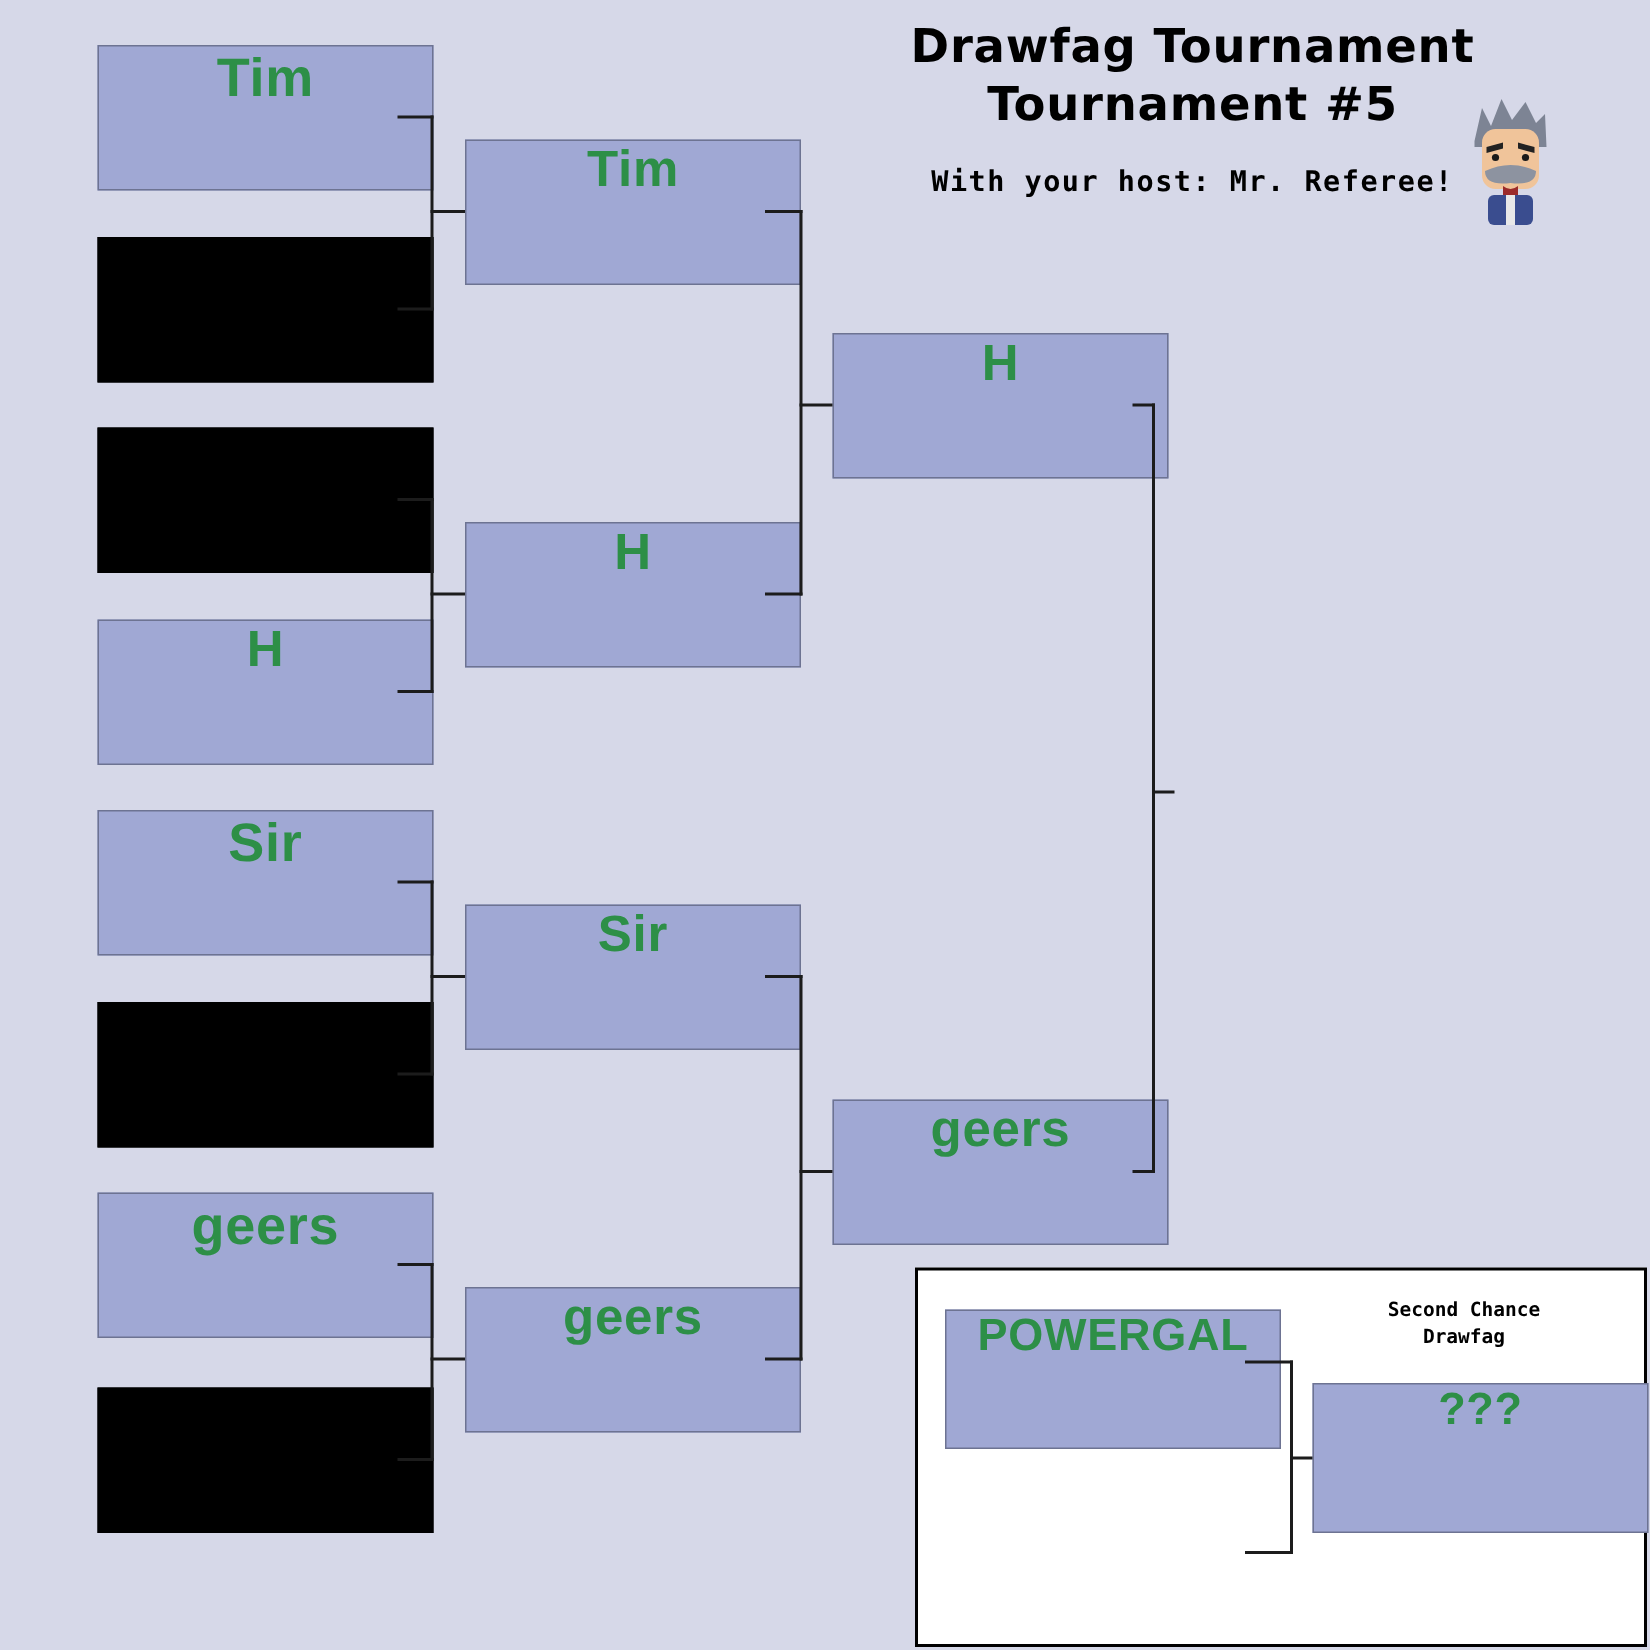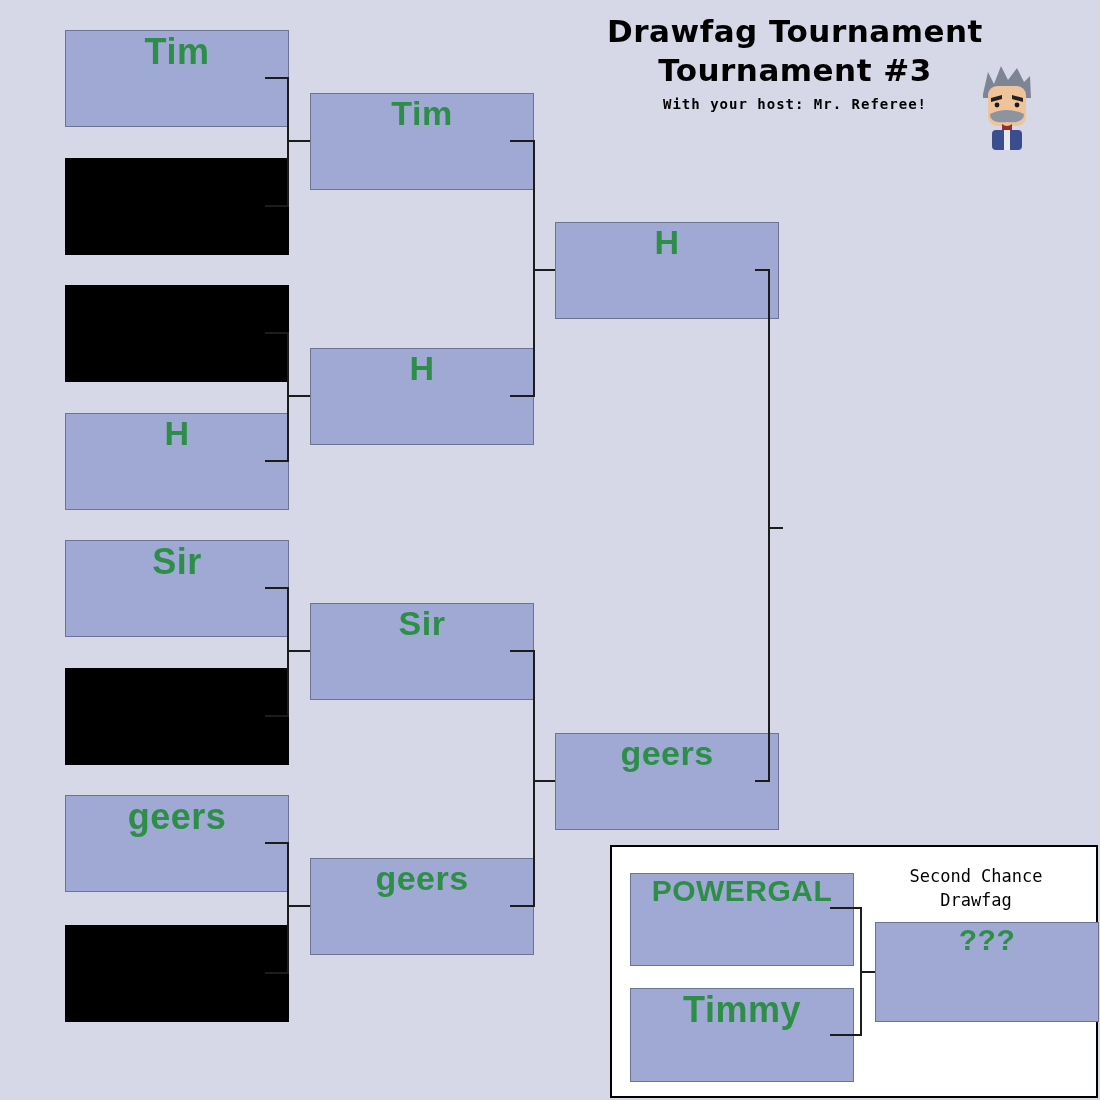--- a/index.html
+++ b/index.html
@@ -31,46 +31,46 @@
   .title-block{
     position:absolute;left:545px;top:12px;width:500px;
     text-align:center;color:#000;
   }
   .title-line{
     font-family:"DejaVu Sans",sans-serif;
     font-weight:800;font-size:31px;line-height:1.25;
     letter-spacing:0.5px;
   }
   .subtitle{
-    display:inline-block;margin-top:6px;
+    display:inline-block;margin-top:20px;
     font-family:"DejaVu Sans Mono",monospace;
-    font-weight:bold;font-size:14px;letter-spacing:1px;
+    font-weight:bold;font-size:19px;letter-spacing:1px;
   }
   .avatar{position:absolute;left:980px;top:64px;width:54px;height:86px;}
   .panel{
     position:absolute;left:610px;top:845px;width:488px;height:253px;
     background:var(--panel-bg,#ffffff);
     border:2px solid #000;box-sizing:border-box;
   }
   .panel .box{position:absolute;}
   .sc-title{
     position:absolute;left:248px;top:18px;width:232px;
     text-align:center;color:#000;
     font-family:"DejaVu Sans Mono",monospace;
-    font-weight:normal;font-size:17px;line-height:1.4;
+    font-weight:bold;font-size:13px;line-height:1.4;
   }
 </style>
 </head>
 <body>
 
 <div class="stage">
 
   <div class="title-block">
     <div class="title-line">Drawfag Tournament</div>
-    <div class="title-line">Tournament #3</div>
+    <div class="title-line">Tournament #5</div>
     <span class="subtitle">With your host: Mr. Referee!</span>
   </div>
 
   <div class="avatar">
     <svg viewBox="0 0 54 86" width="54" height="86">
       <path d="M3 30 L8 8 L14 20 L21 2 L28 16 L37 4 L44 18 L50 12 L51 34 L3 34 Z" fill="#7d8494"></path>
       <rect x="8" y="22" width="38" height="40" rx="9" fill="#f0c49a"></rect>
       <path d="M11 34 L22 31 L22 35 L11 38 Z" fill="#222"></path>
       <path d="M43 34 L32 31 L32 35 L43 38 Z" fill="#222"></path>
       <circle cx="17" cy="41" r="2.4" fill="#1a1a1a"></circle>
@@ -157,23 +157,20 @@
 
   <div class="panel">
     <div class="sc-title">
       <div>Second Chance</div>
       <div>Drawfag</div>
     </div>
 
     <div class="box" style="left:18px;top:26px;height:93px;">
       <span class="label" style="font-size:30px;">POWERGAL</span>
     </div>
-    <div class="box" style="left:18px;top:141px;height:94px;">
-      <span class="label big">Timmy</span>
-    </div>
     <div class="box" style="left:263px;top:75px;height:100px;">
       <span class="label" style="font-size:30px;">???</span>
     </div>
 
     <div class="line h" style="left:218px;top:60px;width:32px;"></div>
     <div class="line h" style="left:218px;top:187px;width:32px;"></div>
     <div class="line v" style="left:248px;top:60px;height:129px;"></div>
     <div class="line h" style="left:248px;top:124px;width:15px;"></div>
   </div>
 

